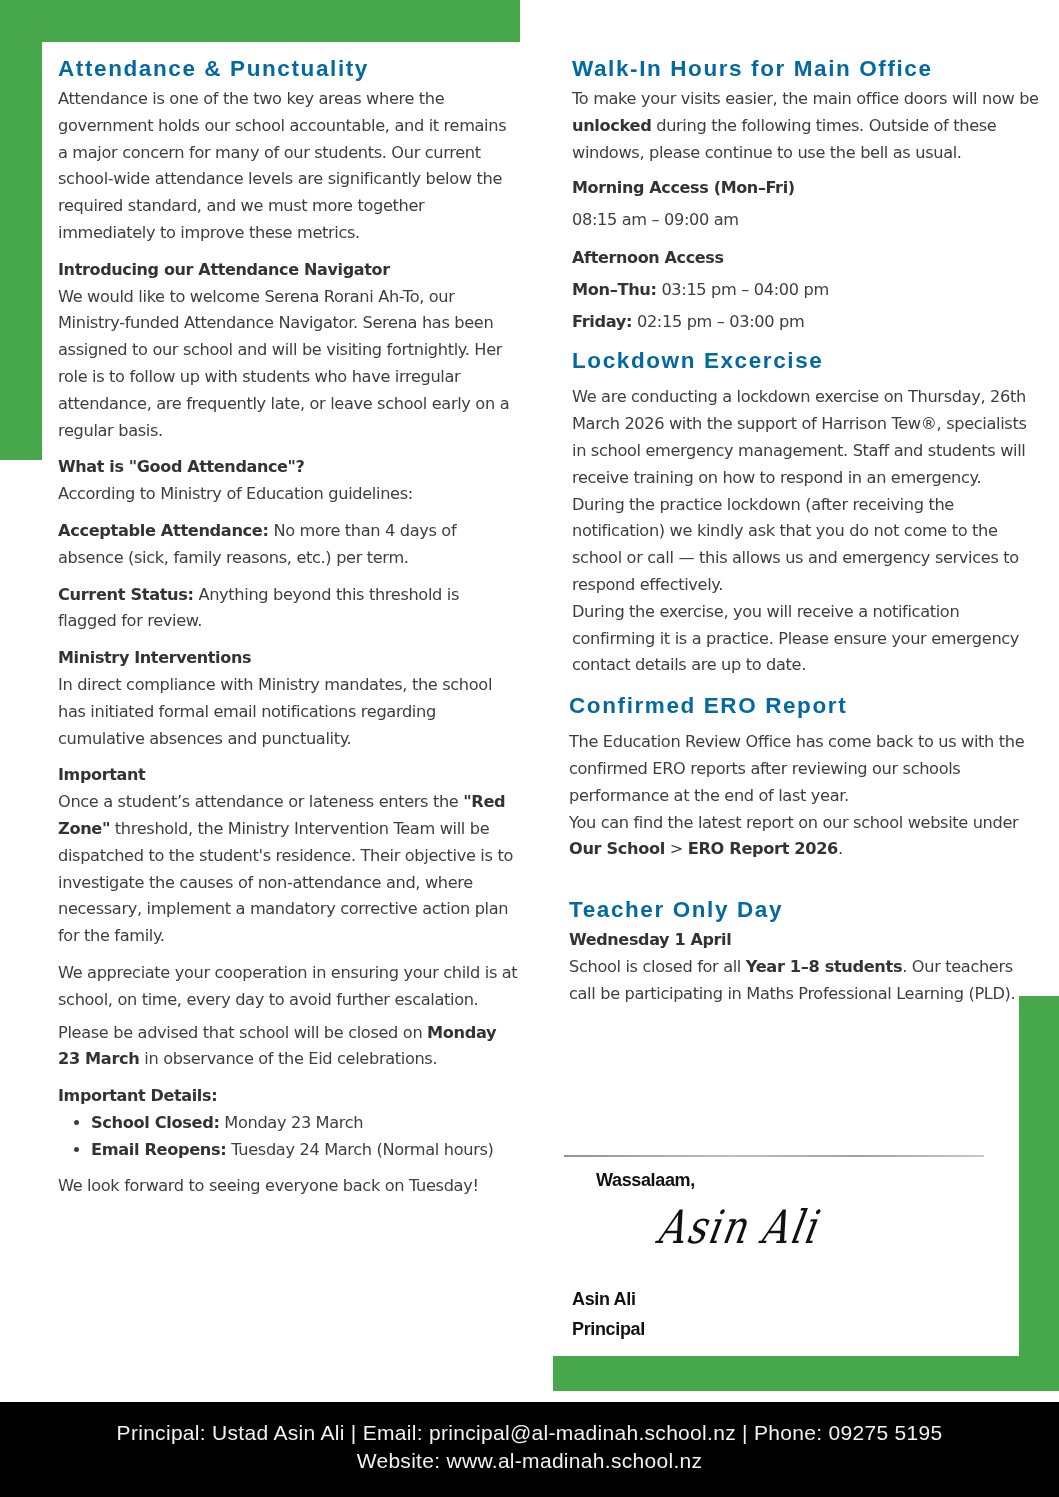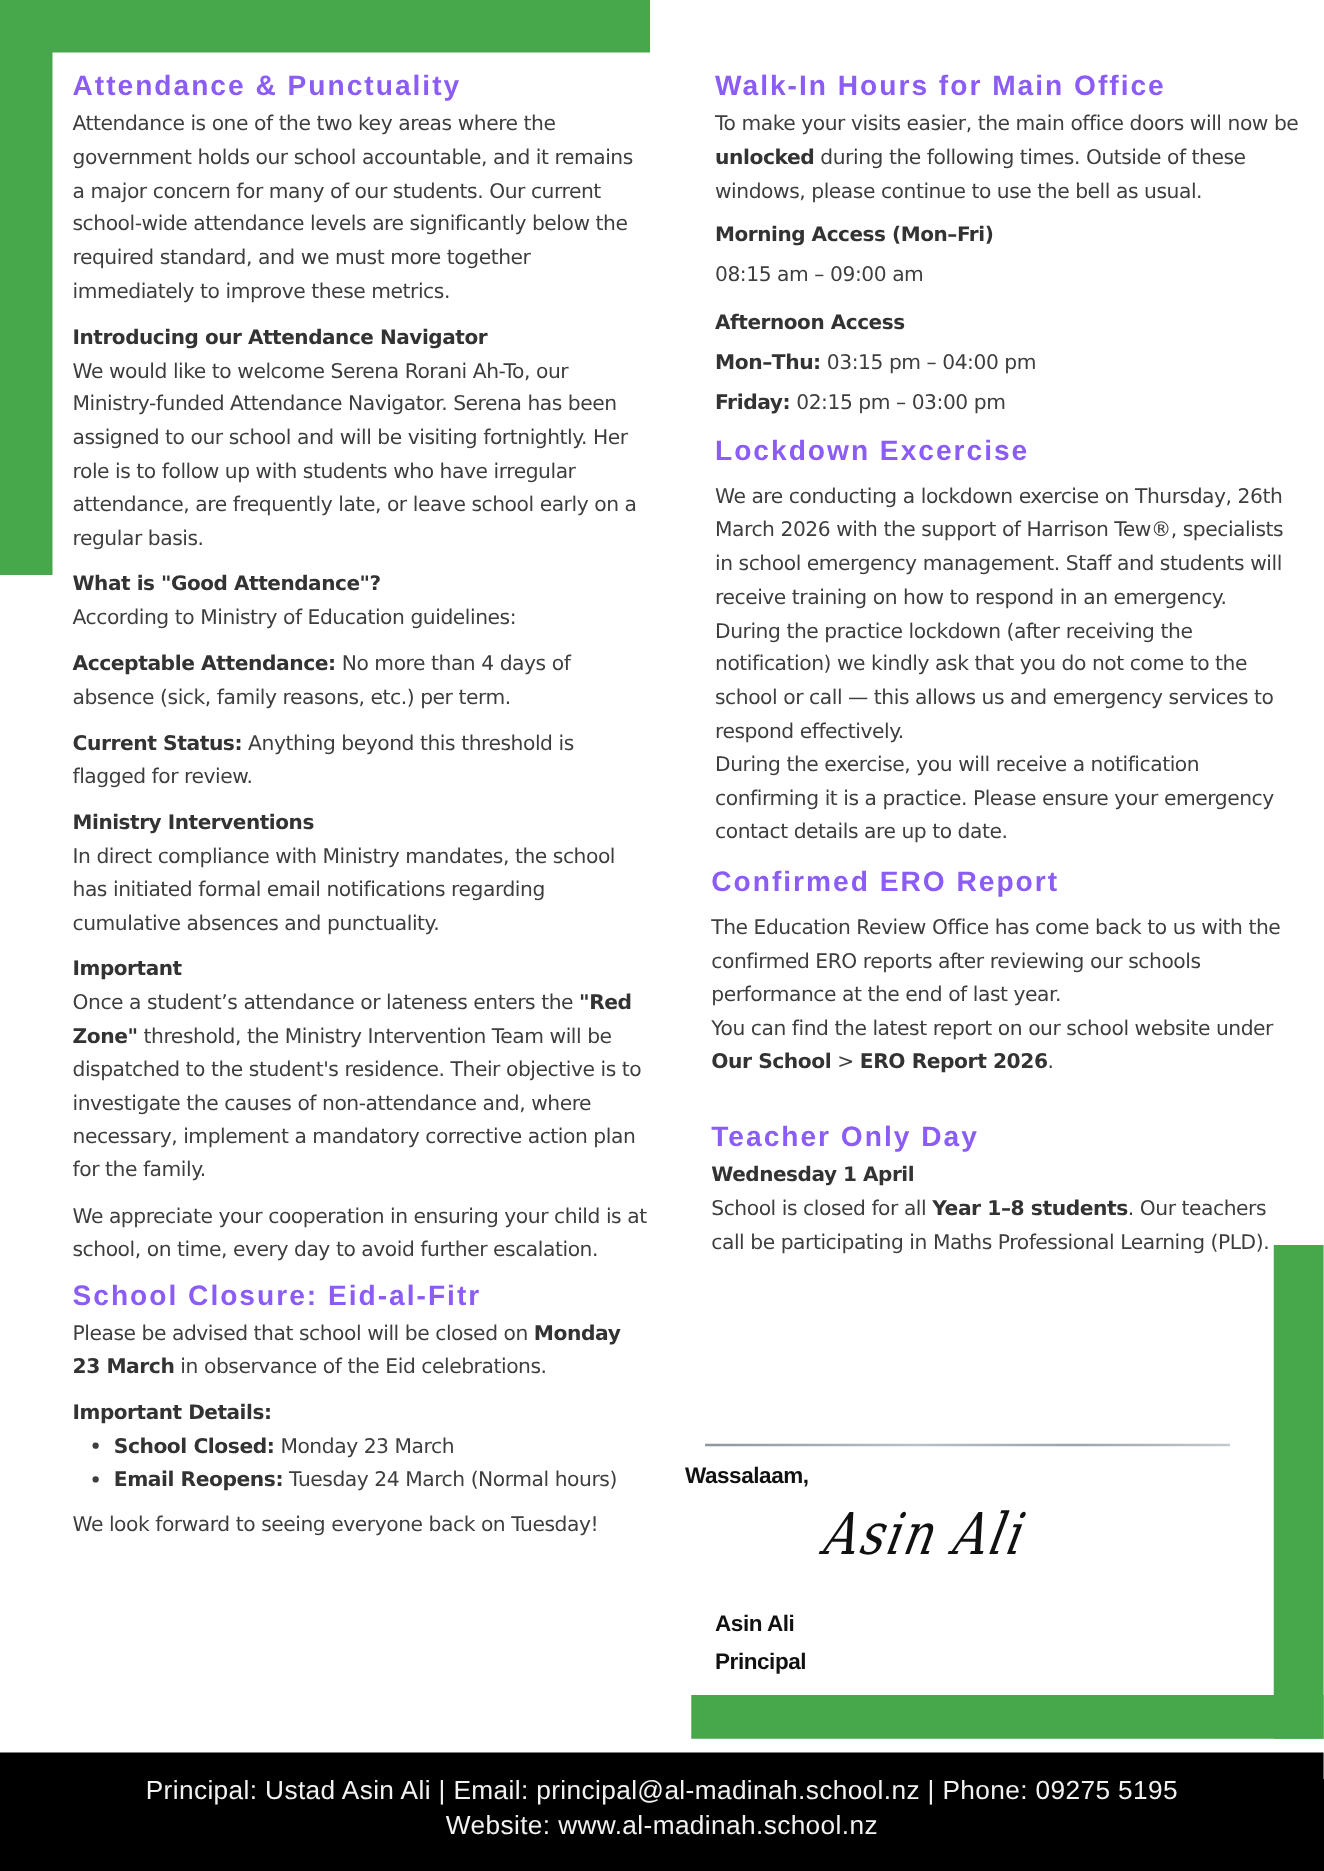--- a/index.html
+++ b/index.html
@@ -14,21 +14,21 @@
   #g-left { left: 0; top: 0; width: 42px; height: 460px; }
   #g-right { left: 1019px; top: 996px; width: 40px; height: 395px; }
   #g-bottom { left: 553px; top: 1356px; width: 506px; height: 35px; }
 
   .col { position: absolute; }
   #col-left { left: 58px; top: 52px; width: 460px; }
   #col-right { left: 572px; top: 52px; width: 470px; }
 
   h2 {
     font-family: "Liberation Sans", sans-serif;
-    font-weight: bold; color: #8b5cf6; font-size: 22.5px;
+    font-weight: bold; color: #0369a1; font-size: 22.5px;
     letter-spacing: 1.6px; margin: 0; line-height: 34px;
   }
   p, .sub, li {
     font-size: 16.2px; line-height: 26.8px; margin: 0; color: #3e3e3e;
     letter-spacing: -0.35px;
   }
   .sub { font-weight: bold; font-size: 16px; color: #333; }
   b { color: #333; }
   .gap { height: 10px; }
   .gap-s { height: 6px; }
@@ -37,21 +37,21 @@
   .hrs p, .hrs .sub { line-height: 32px; }
 
   #sig-rule {
     position: absolute; left: 564px; top: 1155px; width: 420px; height: 2px;
     background: linear-gradient(90deg, #8d959c, #b7c0c6 40%, #9aa3aa 70%, #c2c9ce);
   }
   .sig-text {
     position: absolute; font-family: "Liberation Sans", sans-serif;
     font-weight: bold; font-size: 18px; color: #111; margin: 0;
   }
-  #sig-greeting { left: 548px; top: 1167px; }
+  #sig-greeting { left: 596px; top: 1167px; }
   #sig-name { left: 572px; top: 1286px; }
   #sig-title { left: 572px; top: 1316px; }
   #signature {
     position: absolute; left: 667px; top: 1200px;
     font-family: "DejaVu Serif", serif; font-style: italic;
     font-size: 46px; color: #111; transform: skewX(-12deg) scaleX(0.82);
     transform-origin: left top; letter-spacing: 2px; font-weight: 300;
   }
 
   #footer {
@@ -89,21 +89,20 @@
     <div class="sub">Ministry Interventions</div>
     <p>In direct compliance with Ministry mandates, the school has initiated formal email notifications regarding cumulative absences and punctuality.</p>
     <div class="gap"></div>
     <div class="sub">Important</div>
     <p><span>Once a student’s attendance or lateness enters the </span><b>"Red Zone"</b><span> threshold, the Ministry Intervention Team will be dispatched to the student's residence. Their objective is to investigate the causes of non-attendance and, where necessary, implement a mandatory corrective action plan for the family.</span></p>
     <div class="gap"></div>
     <p>We appreciate your cooperation in ensuring your child is at school, on time, every day to avoid further escalation.</p>
   </section>
   <div class="gap-s"></div>
   <section>
-    <h2>School Closure: Eid-al-Fitr</h2>
     <p><span>Please be advised that school will be closed on </span><b>Monday 23 March</b><span> in observance of the Eid celebrations.</span></p>
     <div class="gap"></div>
     <div class="sub">Important Details:</div>
     <ul>
       <li><b>School Closed:</b><span> Monday 23 March</span></li>
       <li><b>Email Reopens:</b><span> Tuesday 24 March (Normal hours)</span></li>
     </ul>
     <div class="gap"></div>
     <p>We look forward to seeing everyone back on Tuesday!</p>
   </section>

